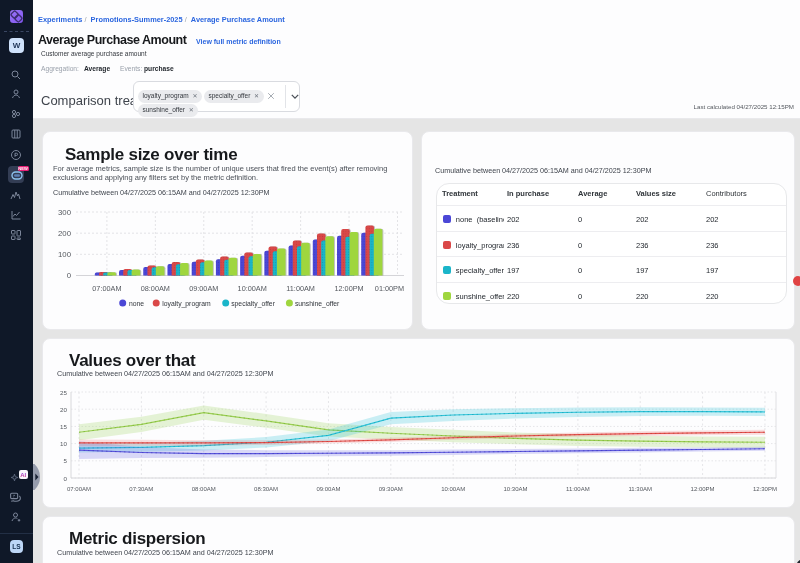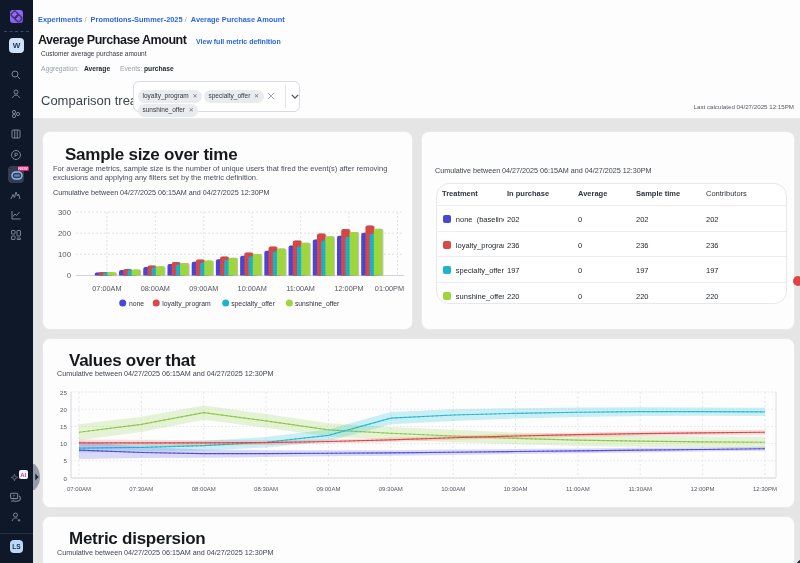--- a/index.html
+++ b/index.html
@@ -238,21 +238,21 @@
         <text x="251.9" y="101.5" font-size="6.8" fill="#33373d">sunshine_offer</text>
       </svg>
   </div>
 
   <div class="card" id="card2" style="left:388px;top:131px;width:374px;height:199px;">
     <div class="abs csub" style="left:13px;top:34px;">Cumulative between 04/27/2025 06:15AM and 04/27/2025 12:30PM</div>
     <div class="abs" style="left:14px;top:51px;width:351px;height:121px;border:1px solid #e7e8ea;border-radius:13px;background:#fff;">
       <span class="abs" style="left:5px;top:5px;font-size:7.5px;font-weight:700;color:#2e3338;">Treatment</span>
       <span class="abs" style="left:70px;top:5px;font-size:7.5px;font-weight:700;color:#2e3338;">In purchase</span>
       <span class="abs" style="left:141px;top:5px;font-size:7.5px;font-weight:700;color:#2e3338;">Average</span>
-      <span class="abs" style="left:199px;top:5px;font-size:7.5px;font-weight:700;color:#2e3338;">Sample time</span>
+      <span class="abs" style="left:199px;top:5px;font-size:7.5px;font-weight:700;color:#2e3338;">Values size</span>
       <span class="abs" style="left:269px;top:5px;font-size:7.5px;font-weight:400;color:#2e3338;">Contributors</span>
       <div class="rows abs" style="left:0;top:21px;width:349px;">
           <div style="height:25.7px;border-top:1px solid #ededf0;position:relative;font-size:7.5px;color:#24292f;">
             <span style="position:absolute;left:5.7px;top:9px;width:8px;height:8px;border-radius:2px;background:#4b47d6;"></span>
             <span style="position:absolute;left:18.8px;top:9px;width:48px;overflow:hidden;white-space:nowrap;display:inline-block;">none&nbsp; (baseline)</span>
             <span style="position:absolute;left:70px;top:9px;">202</span>
             <span style="position:absolute;left:141px;top:9px;">0</span>
             <span style="position:absolute;left:199px;top:9px;">202</span>
             <span style="position:absolute;left:269px;top:9px;">202</span>
           </div>

